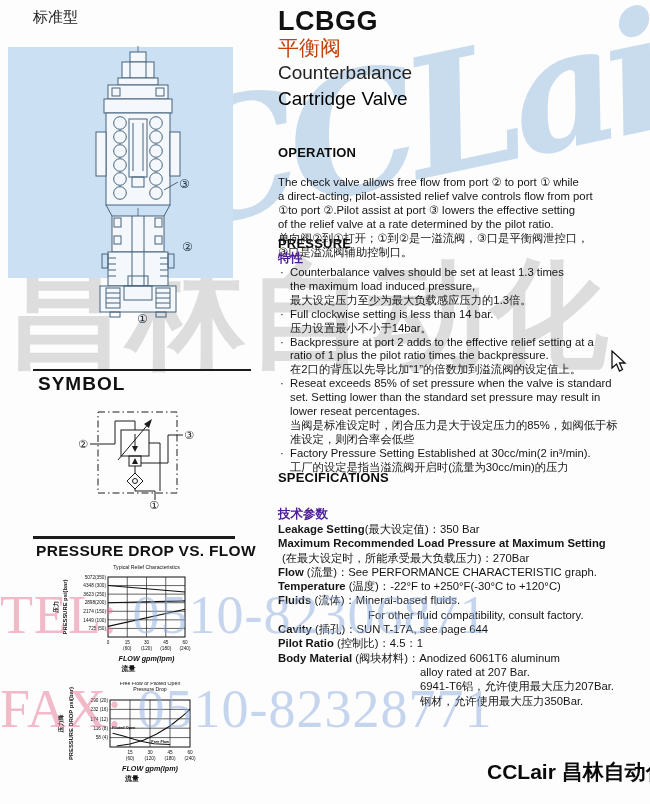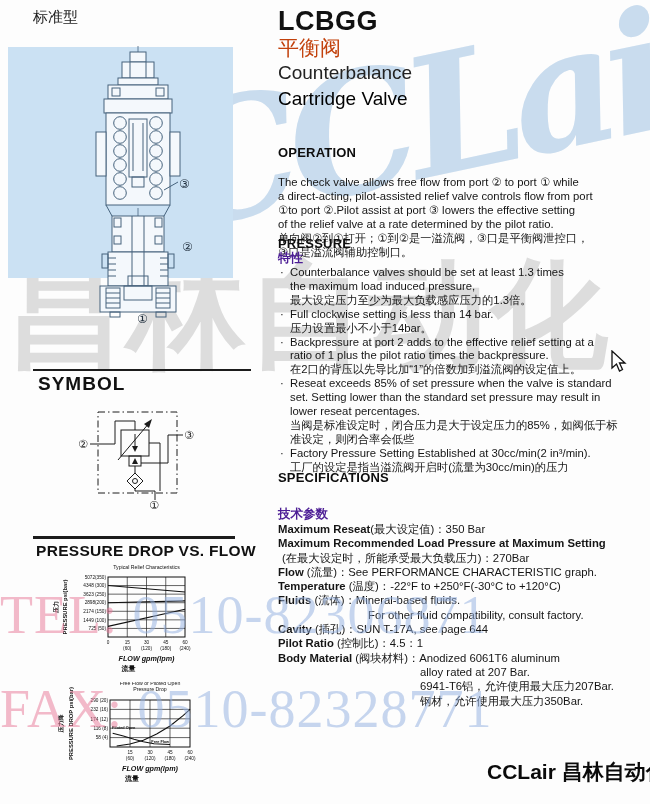--- a/index.html
+++ b/index.html
@@ -292,21 +292,21 @@
     <div class="li"><span class="mark"></span><span>当阀是标准设定时，闭合压力是大于设定压力的85%，如阀低于标</span></div>
     <div class="li"><span class="mark"></span><span>准设定，则闭合率会低些</span></div>
     <div class="li"><span class="mark">·</span><span>Factory Pressure Setting Established at 30cc/min(2 in³/min).</span></div>
     <div class="li"><span class="mark"></span><span>工厂的设定是指当溢流阀开启时(流量为30cc/min)的压力</span></div>
   </div>
 
 <div class="abs col-r sec-heading sp-heading">SPECIFICATIONS</div>
 <div class="abs col-r sec-heading-zh sp-heading-zh">技术参数</div>
 <div class="abs col-r bodytext sp-lines">
 
-<div class="row"><span class="b">Maximum Reseat</span><span>(最大设定值)：350 Bar</span></div>
+<div class="row"><span class="b">Leakage Setting</span><span>(最大设定值)：350 Bar</span></div>
     <div class="row"><span class="b">Maximum Recommended Load Pressure at Maximum Setting</span><span></span></div>
     <div class="row" style="padding-left: 4px;"><span class="b"></span><span>(在最大设定时，所能承受最大负载压力)：270Bar</span></div>
     <div class="row"><span class="b">Flow</span><span> (流量)：See PERFORMANCE CHARACTERISTIC graph.</span></div>
     <div class="row"><span class="b">Temperature</span><span> (温度)：-22°F to +250°F(-30°C to +120°C)</span></div>
     <div class="row"><span class="b">Fluids</span><span> (流体)：Mineral-based fluids.</span></div>
     <div class="row" style="padding-left: 90px;"><span class="b"></span><span>For other fluid compatibility, consult factory.</span></div>
     <div class="row"><span class="b">Cavity</span><span> (插孔)：SUN T-17A, see page 644</span></div>
     <div class="row"><span class="b">Pilot Ratio</span><span> (控制比)：4.5：1</span></div>
     <div class="row"><span class="b">Body Material</span><span> (阀块材料)：Anodized 6061T6 aluminum</span></div>
     <div class="row" style="padding-left: 142px;"><span class="b"></span><span>alloy rated at 207 Bar.</span></div>

